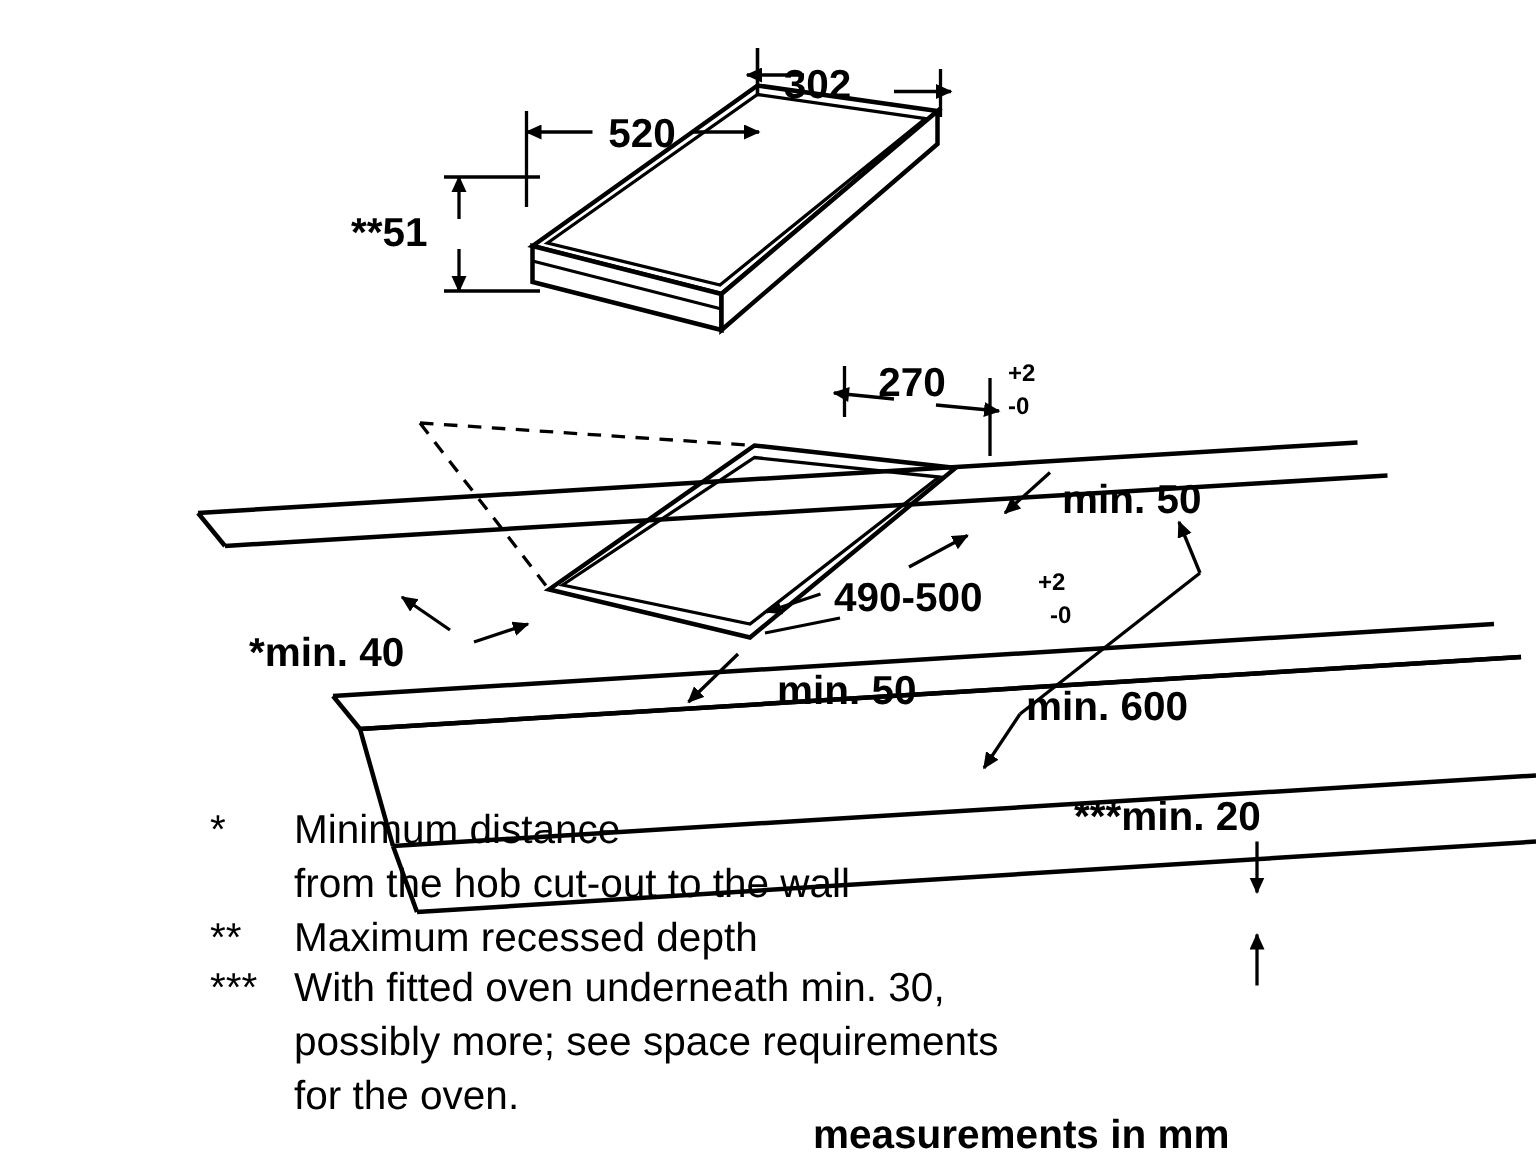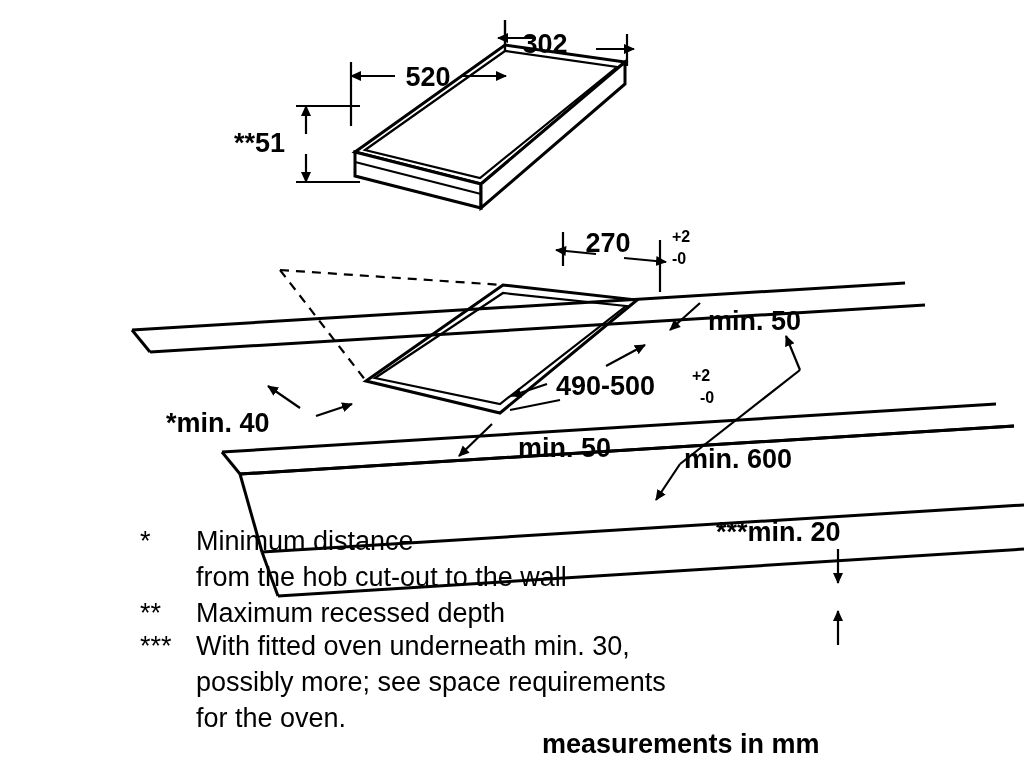--- a/index.html
+++ b/index.html
@@ -11,21 +11,21 @@
     width: 1024px;
     height: 768px;
     font-family: "Liberation Sans", sans-serif;
     color: #000000;
     overflow: hidden;
     position: relative;
   }
   #diagram-root {
     position: absolute;
     left: 0;
-    top: 0;
+    top: 12px;
     width: 1024px;
     height: 634px;
   }
   svg#installation-drawing {
     display: block;
     width: 1024px;
     height: 768px;
   }
   .dimtext {
     font-family: "Liberation Sans", sans-serif;

